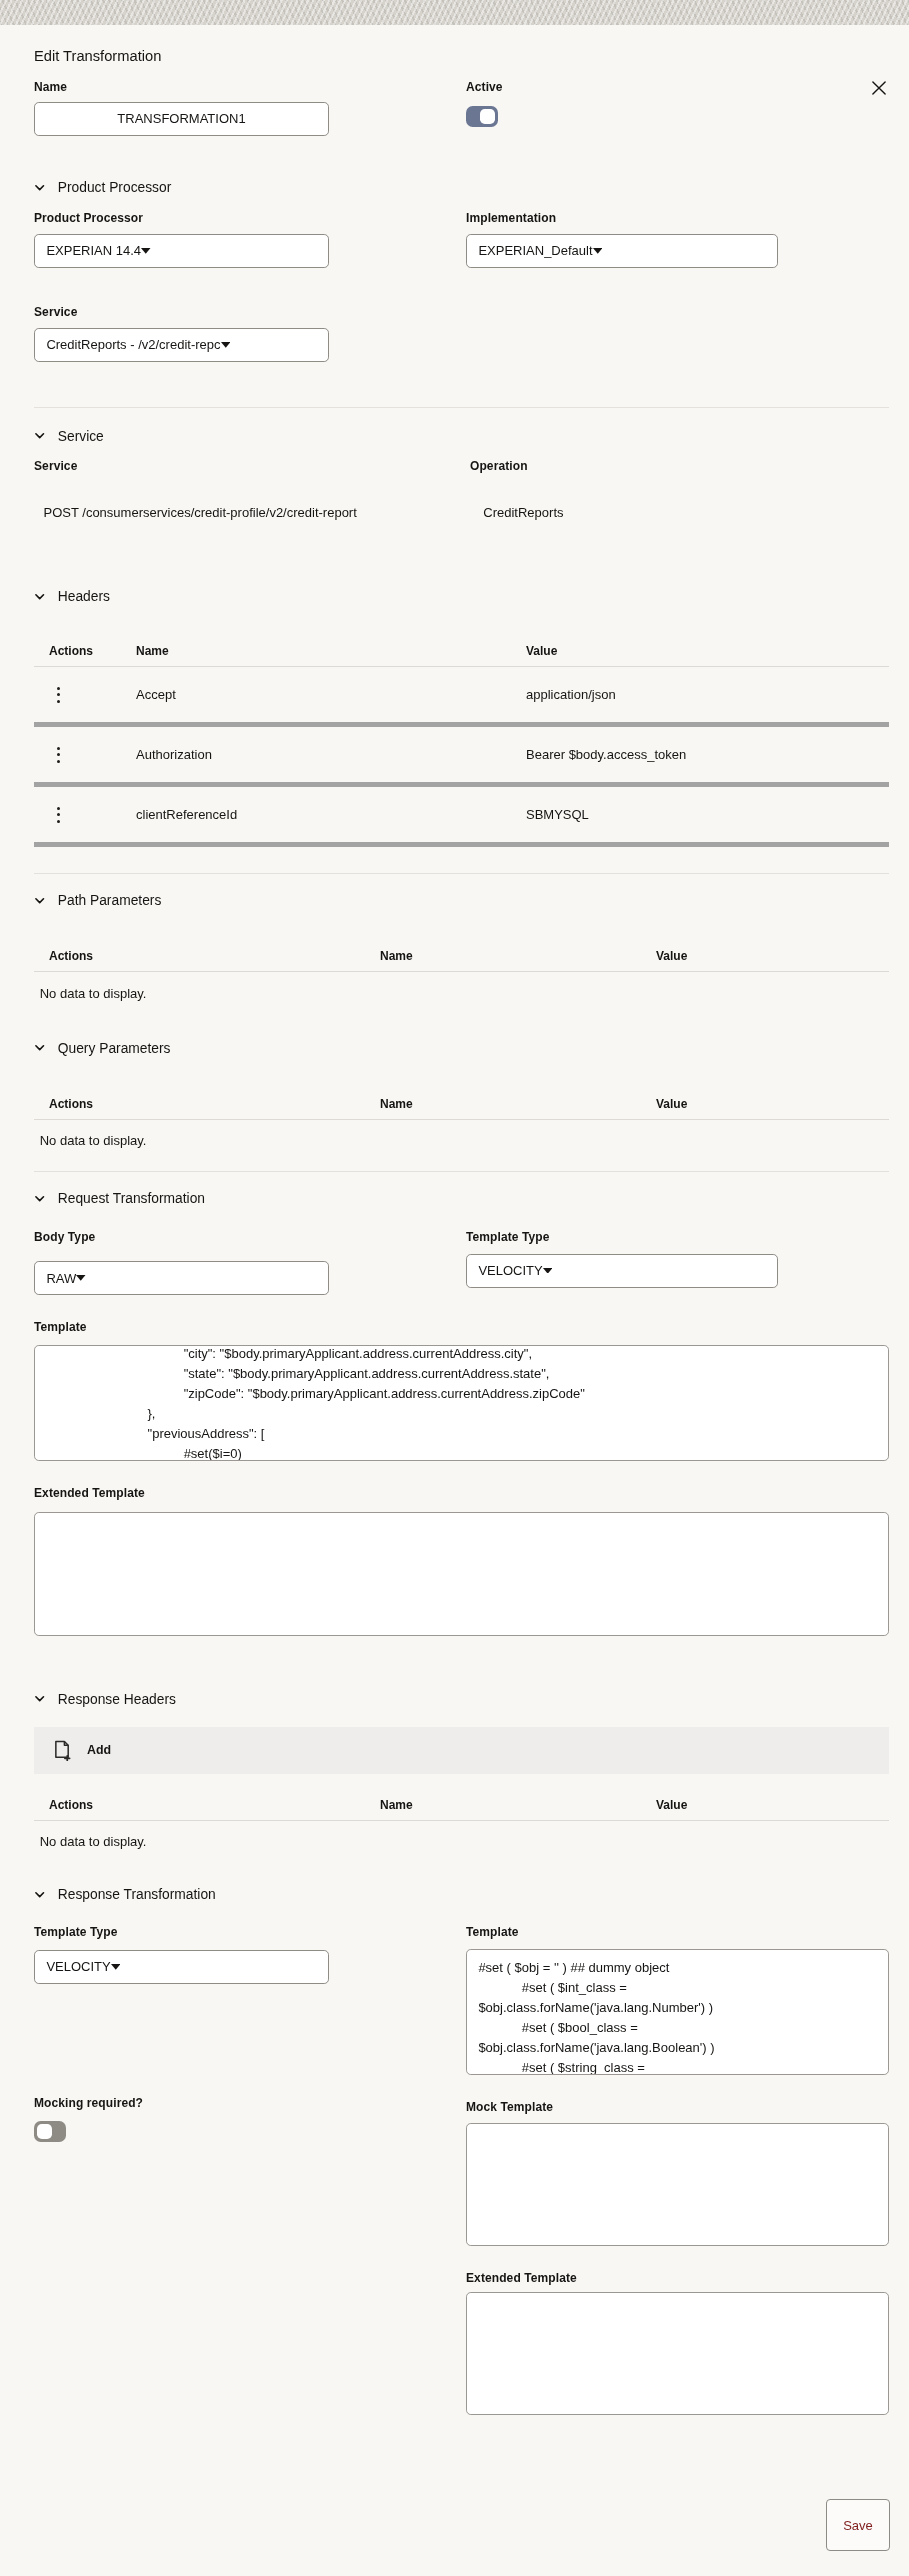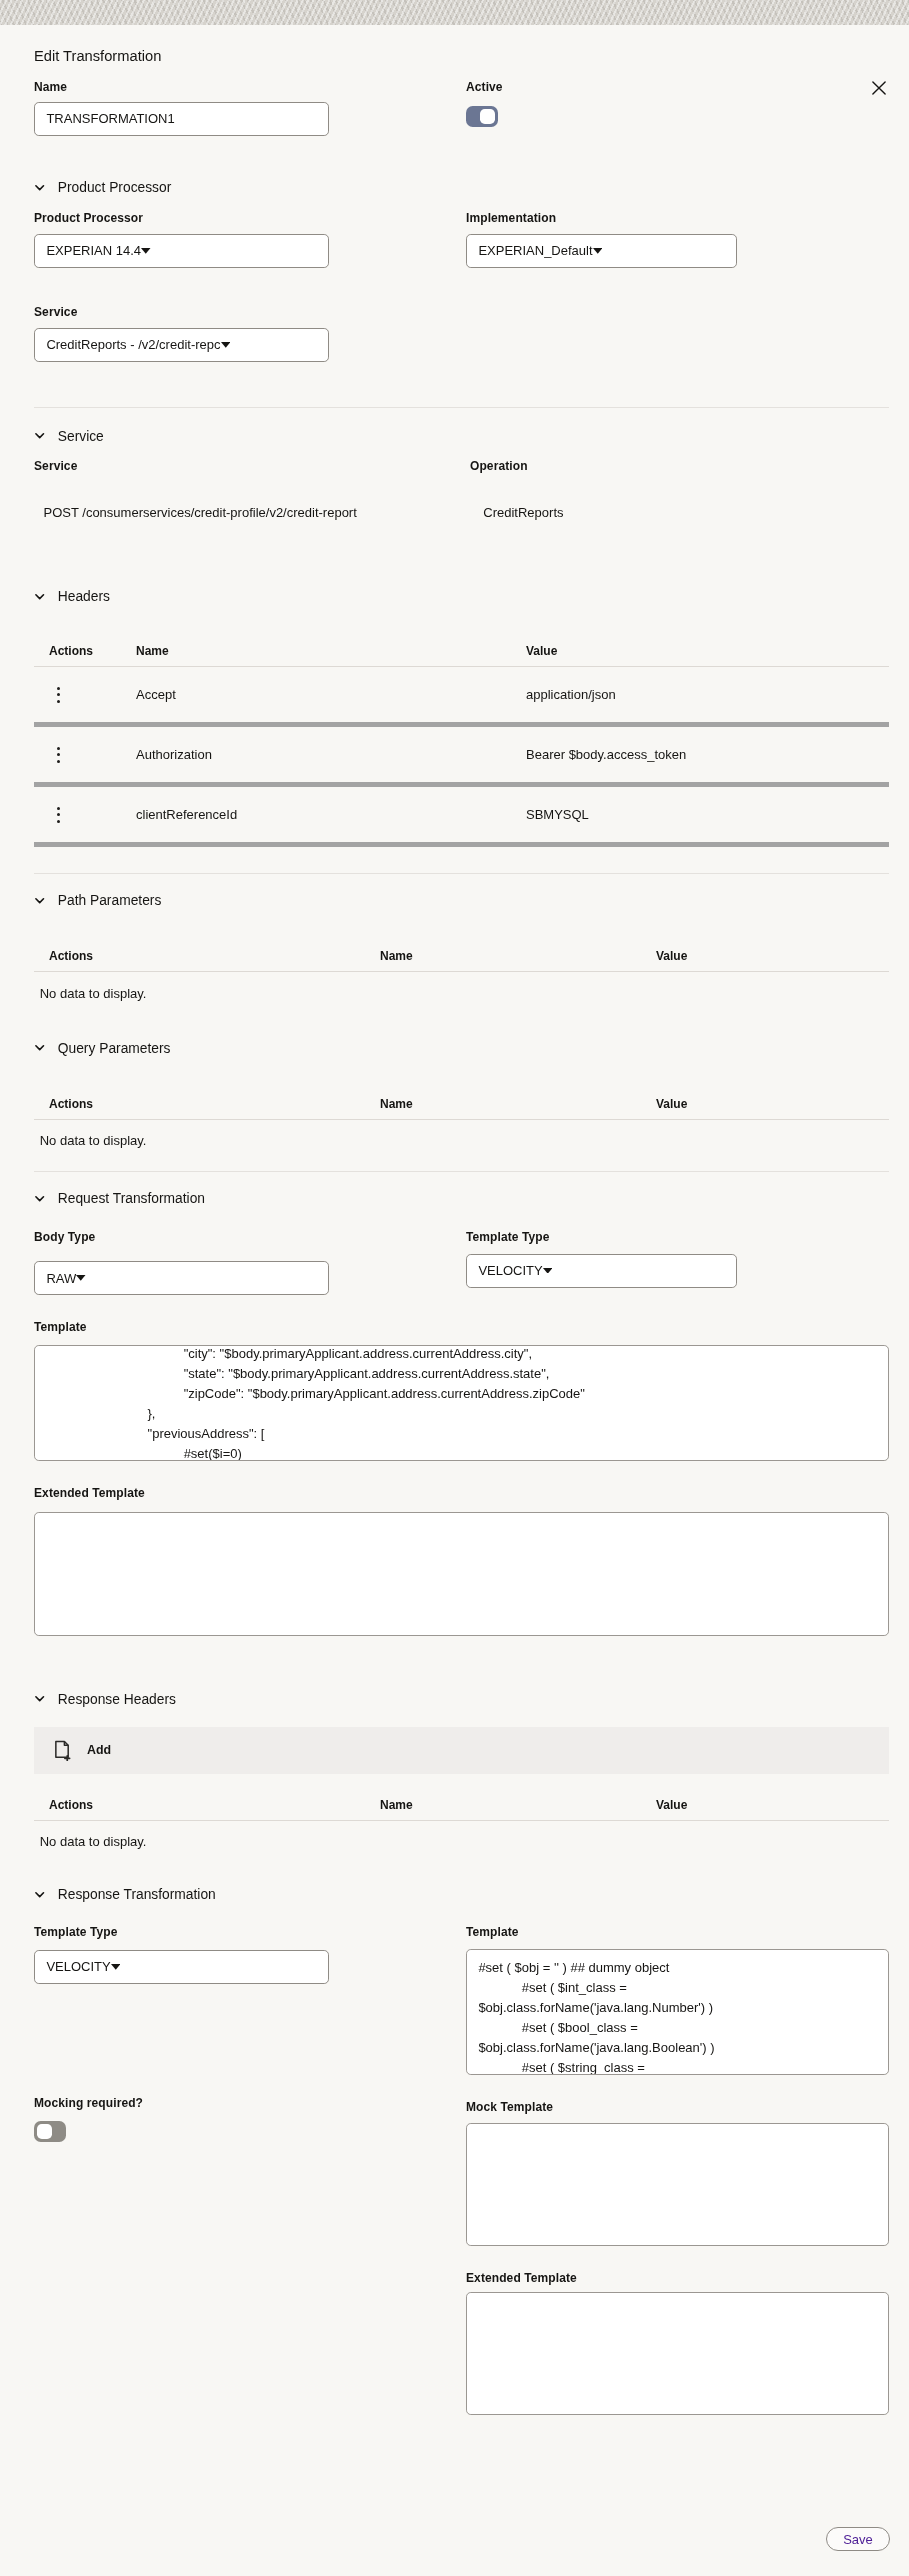--- a/index.html
+++ b/index.html
@@ -32,21 +32,21 @@
   .lbl { font-size: 12px; font-weight: bold; line-height: 14.3px; letter-spacing: 0.1px; }
 
   .two-col { display: grid; grid-template-columns: 432px 1fr; }
 
   .field-box {
     height: 34px; background: #fff; border: 1px solid #8f8b85; border-radius: 4.8px;
     display: flex; align-items: center; padding: 0 11.4px; font-size: 13px;
   }
   .dropdown { justify-content: flex-start; cursor: pointer; }
   .w310 { width: 295px; }
-  .w320 { width: 271px; }
+  .w320 { width: 312px; }
   input.field-box { width: 295px; font-family: inherit; color: inherit; }
 
   .sec-head { display: flex; align-items: center; gap: 12.4px; font-size: 13.8px; line-height: 17px; cursor: pointer; }
 
   .divider { height: 1px; background: #e4e1dd; }
 
   .toggle {
     width: 32px; height: 21px; border-radius: 6.7px; position: relative; cursor: pointer;
   }
   .toggle .knob {
@@ -76,23 +76,23 @@
   .add-bar {
     height: 47px; background: #efedeb; display: flex; align-items: center; gap: 15px;
     padding: 0 19px; cursor: pointer;
   }
   .add-lbl { font-size: 12.4px; font-weight: bold; }
 
   .svc-grid { display: grid; grid-template-columns: 436px 1fr; }
   .svc-val { font-size: 13px; line-height: 20px; }
 
   .save-btn {
-    position: absolute; right: 19px; bottom: 25px; height: 24px; min-width: 64px;
-    background: #fcfbfa; border: 1px solid #8f8b85; border-radius: 12px;
-    font-size: 13px; font-family: inherit; color: #4c1d95; padding: 0 15px; cursor: pointer;
+    position: absolute; right: 19px; bottom: 25px; height: 52px; min-width: 64px;
+    background: #fcfbfa; border: 1px solid #8f8b85; border-radius: 4px;
+    font-size: 13px; font-family: inherit; color: #7f1d1d; padding: 0 15px; cursor: pointer;
   }
 </style>
 </head>
 <body>
 
 <div class="top-strip"></div>
 
 <div class="panel">
 
   <button class="close-btn">
@@ -101,21 +101,21 @@
           <path d="M2 2l13 13M15 2L2 15" stroke="#161513" stroke-width="1.5" stroke-linecap="round"></path>
         </svg>
     </span>
   </button>
 
   <div class="title">Edit Transformation</div>
 
   <div class="two-col" style="margin-top:15px">
     <div>
       <div class="lbl">Name</div>
-      <input class="field-box" style="margin-top: 7.6px;" value="TRANSFORMATION1">
+      <input class="field-box" style="margin-top: 7.6px; text-align: center;" value="TRANSFORMATION1">
     </div>
     <div>
       <div class="lbl">Active</div>
       <div class="toggle on" style="margin-top:11.4px">
         <span class="knob"></span>
       </div>
     </div>
   </div>
 
   <div class="sec-head" style="margin-top:43px">

